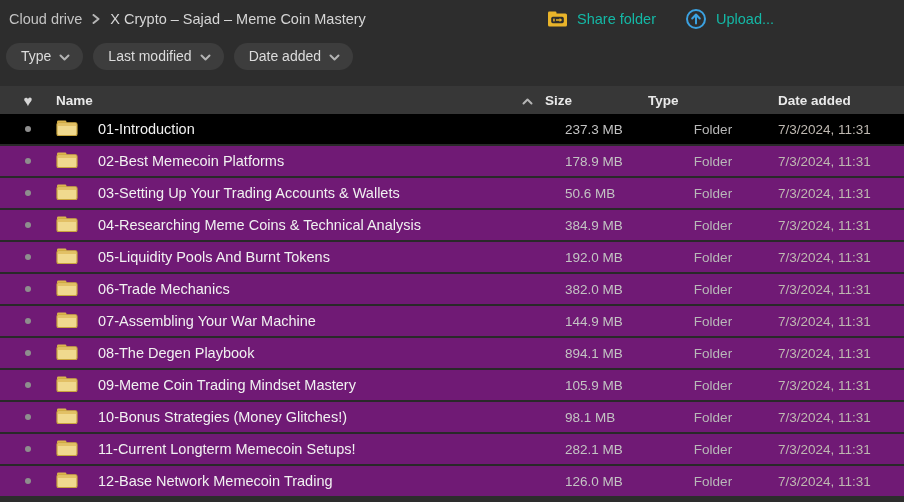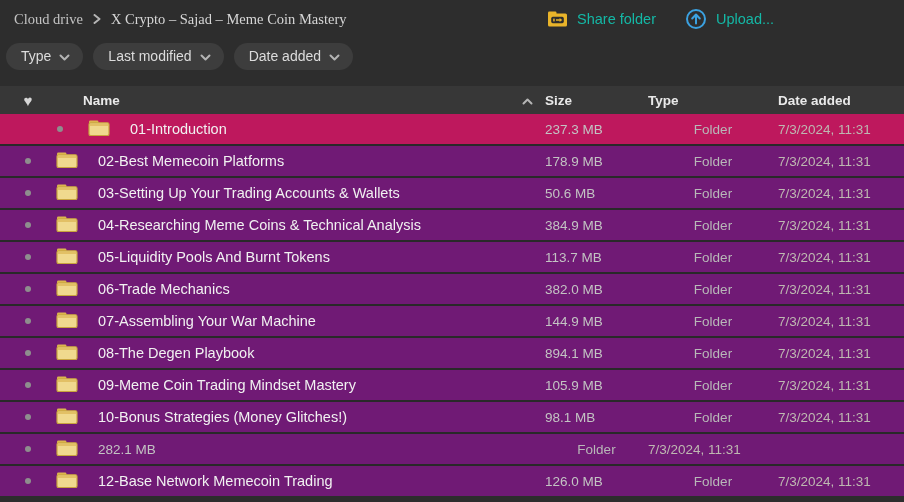--- a/index.html
+++ b/index.html
@@ -5,21 +5,21 @@
   * { margin:0; padding:0; box-sizing:border-box; }
   html,body { width:904px; height:502px; overflow:hidden; }
   body {
     background:#2d2d2d;
     font-family:"Liberation Sans", sans-serif;
     color:#e6e6e6;
     position:relative;
   }
   
   .topbar { height:38px; display:flex; align-items:center; position:relative; }
-  .breadcrumb { display:flex; align-items:center; gap:10px; padding-left:14px; font-size:14.5px;font-family:Liberation Serif, serif; }
+  .breadcrumb { display:flex; align-items:center; gap:10px; padding-left:9px; font-size:14.5px; }
   .crumb-root { color:#c3c3c3; cursor:pointer; }
   .crumb-current { color:#d6d6d6; }
   .crumb-sep { display:flex; align-items:center; }
   .actions { position:absolute; left:547px; top:0; height:38px; display:flex; align-items:center; gap:29px; white-space:nowrap; }
   .action-btn { display:flex; align-items:center; gap:9px; font-size:14.5px; color:#14b8a6; cursor:pointer; }
   .action-btn svg { display:block; }
   
   .filterbar { height:36px; display:flex; align-items:center; gap:10px; padding-left:6px; }
   .chip {
     background:#3d3d3d; border-radius:14px; height:27px;
@@ -27,30 +27,30 @@
     font-size:14px; color:#dcdcdc; cursor:pointer;
   }
   
   .grid { display:grid; grid-template-columns:56px 42px 1fr 103px 130px 126px; align-items:center; }
   .thead {
     margin-top:12px; height:28px; background:#373737;
     font-size:13.5px; font-weight:bold; color:#e9e9e9;
   }
   .th-fav { display:flex; justify-content:center; }
   .heart { color:#d6d6d6; font-size:15px; line-height:1; }
-  .th-name { grid-column:2 / 4; display:flex; align-items:center; justify-content:space-between; padding-right:12px;margin-left:27px; }
+  .th-name { grid-column:2 / 4; display:flex; align-items:center; justify-content:space-between; padding-right:12px; }
   .rows { background:#292929; }
   .row { height:30px; background:#701a75; margin-bottom:2px; cursor:pointer; }
-  .row.hl { background:#be185d;padding-left:32px; }
+  .row.hl { background:#000000; }
   .cell { overflow:hidden; white-space:nowrap; }
   .fav { display:flex; justify-content:center; }
   .dot { width:6px; height:6px; border-radius:50%; background:#8e8e8e; display:block; }
   .icon-cell { display:flex; align-items:center; }
   .name-cell { font-size:14.5px; color:#f1f1f1; }
-  .size-cell { font-size:13.5px; color:#c3c3c3; }
+  .size-cell { font-size:13.5px; color:#c3c3c3;margin-left:20px; }
   .type-cell { font-size:13.5px; color:#b8b8b8;text-align:center; }
   .date-cell { font-size:13.5px; color:#beb8b1; }
   .chev { display:block; }
 </style>
 </head>
 <body>
 
 <div class="topbar">
   <div class="breadcrumb">
     <span class="crumb-root">Cloud drive</span>
@@ -203,21 +203,21 @@
         <span class="dot"></span>
       </div>
       <div class="cell icon-cell">
         <span><svg width="22" height="19" viewBox="0 0 22 19">
             <rect x="1" y="2.5" width="9.5" height="5" rx="1.4" fill="#dcb54e"></rect>
             <rect x="1" y="4.8" width="20" height="12.7" rx="1.6" fill="#f0d98e" stroke="#c9a43e" stroke-width="1.2"></rect>
             <rect x="2" y="5.6" width="18" height="2.4" fill="#e2c065"></rect>
           </svg></span>
       </div>
       <div class="cell name-cell">05-Liquidity Pools And Burnt Tokens</div>
-      <div class="cell size-cell">113.7 MB</div>
+      <div class="cell size-cell">192.0 MB</div>
       <div class="cell type-cell">Folder</div>
       <div class="cell date-cell">7/3/2024, 11:31</div>
     </div>
     <div class="grid row">
       <div class="cell fav">
         <span class="dot"></span>
       </div>
       <div class="cell icon-cell">
         <span><svg width="22" height="19" viewBox="0 0 22 19">
             <rect x="1" y="2.5" width="9.5" height="5" rx="1.4" fill="#dcb54e"></rect>
@@ -298,20 +298,21 @@
       <div class="cell fav">
         <span class="dot"></span>
       </div>
       <div class="cell icon-cell">
         <span><svg width="22" height="19" viewBox="0 0 22 19">
             <rect x="1" y="2.5" width="9.5" height="5" rx="1.4" fill="#dcb54e"></rect>
             <rect x="1" y="4.8" width="20" height="12.7" rx="1.6" fill="#f0d98e" stroke="#c9a43e" stroke-width="1.2"></rect>
             <rect x="2" y="5.6" width="18" height="2.4" fill="#e2c065"></rect>
           </svg></span>
       </div>
+      <div class="cell name-cell">11-Current Longterm Memecoin Setups!</div>
       <div class="cell size-cell">282.1 MB</div>
       <div class="cell type-cell">Folder</div>
       <div class="cell date-cell">7/3/2024, 11:31</div>
     </div>
     <div class="grid row">
       <div class="cell fav">
         <span class="dot"></span>
       </div>
       <div class="cell icon-cell">
         <span><svg width="22" height="19" viewBox="0 0 22 19">

